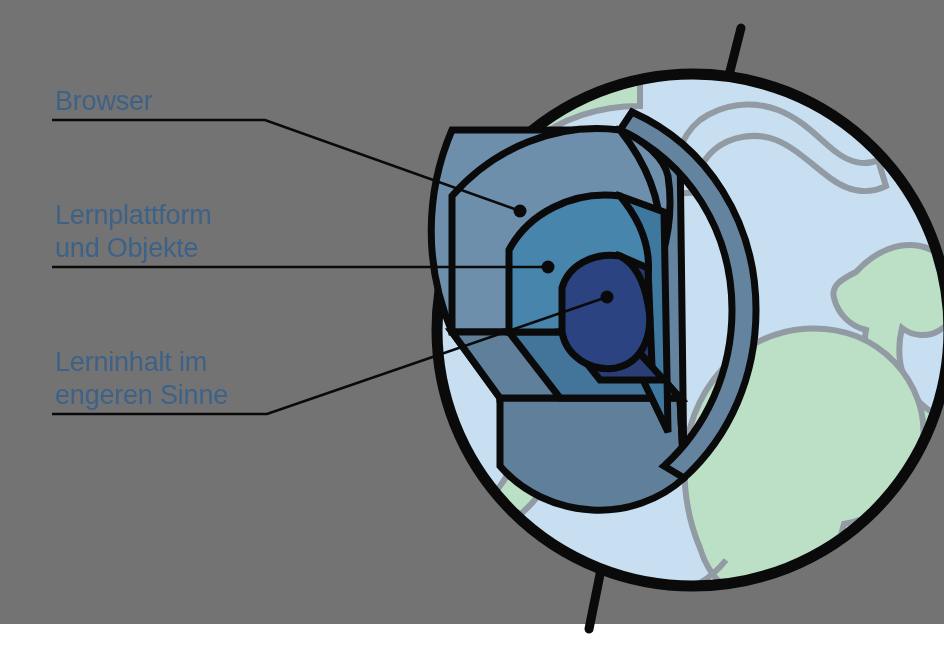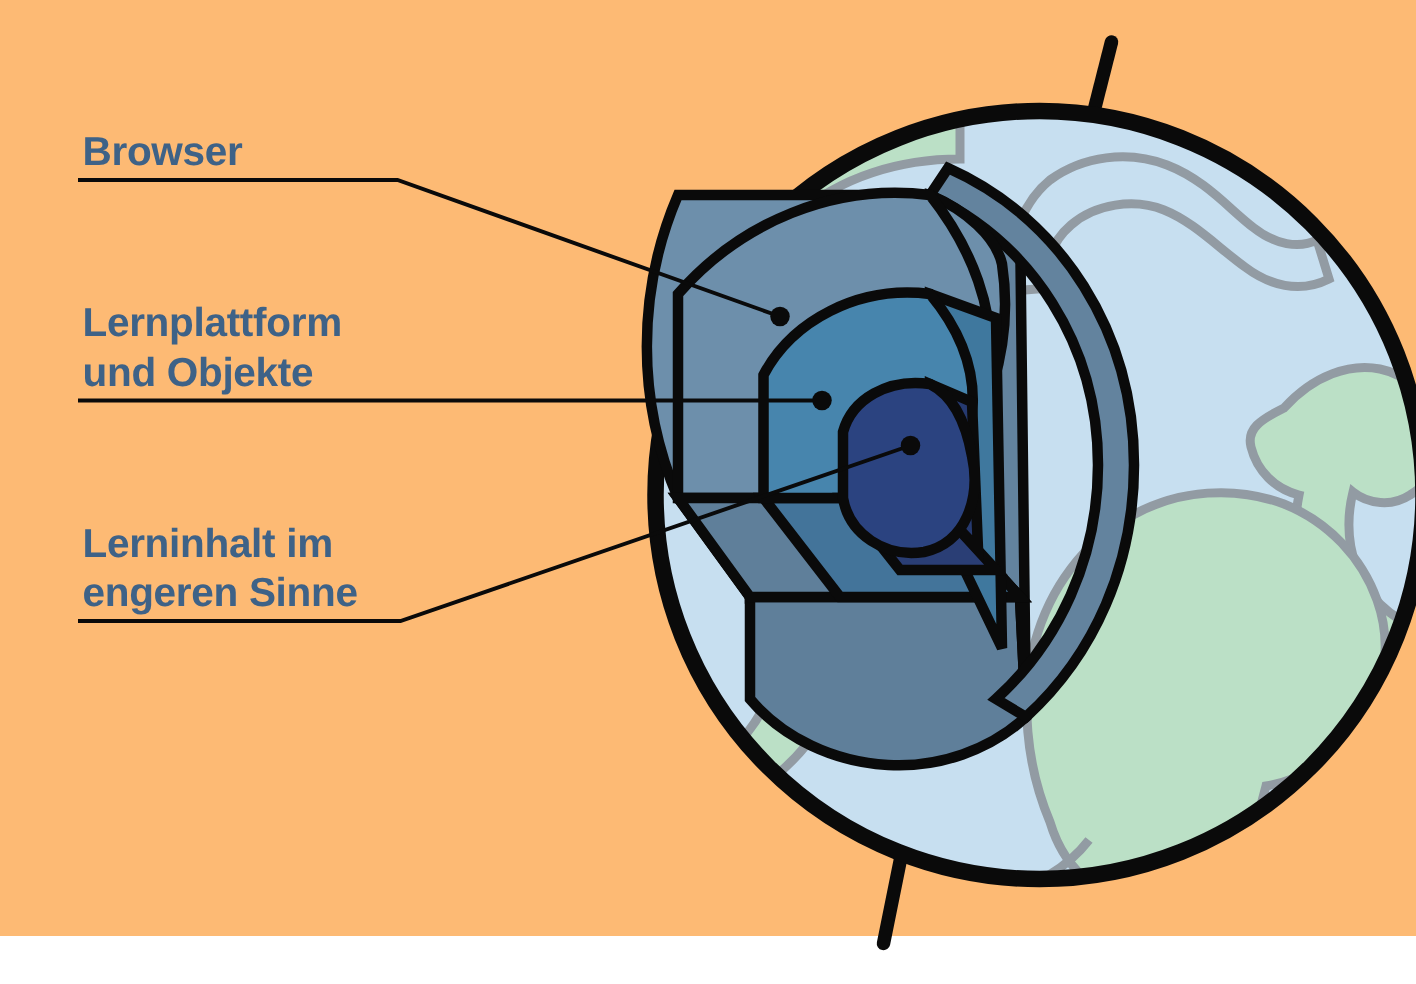--- a/index.html
+++ b/index.html
@@ -11,22 +11,21 @@
   body {
     width: 944px;
     height: 656px;
     overflow: hidden;
     font-family: "Liberation Sans", sans-serif;
   }
   #diagram-root {
     position: relative;
     width: 944px;
     height: 624px;
-    background: #fdba74;
-    font-weight: bold;
+    background: #737373;
   }
   svg#globe-svg {
     display: block;
     width: 944px;
     height: 656px;
   }
   .callout-text {
     font-family: "Liberation Sans", sans-serif;
     font-size: 27px;
     fill: #3e6287;

